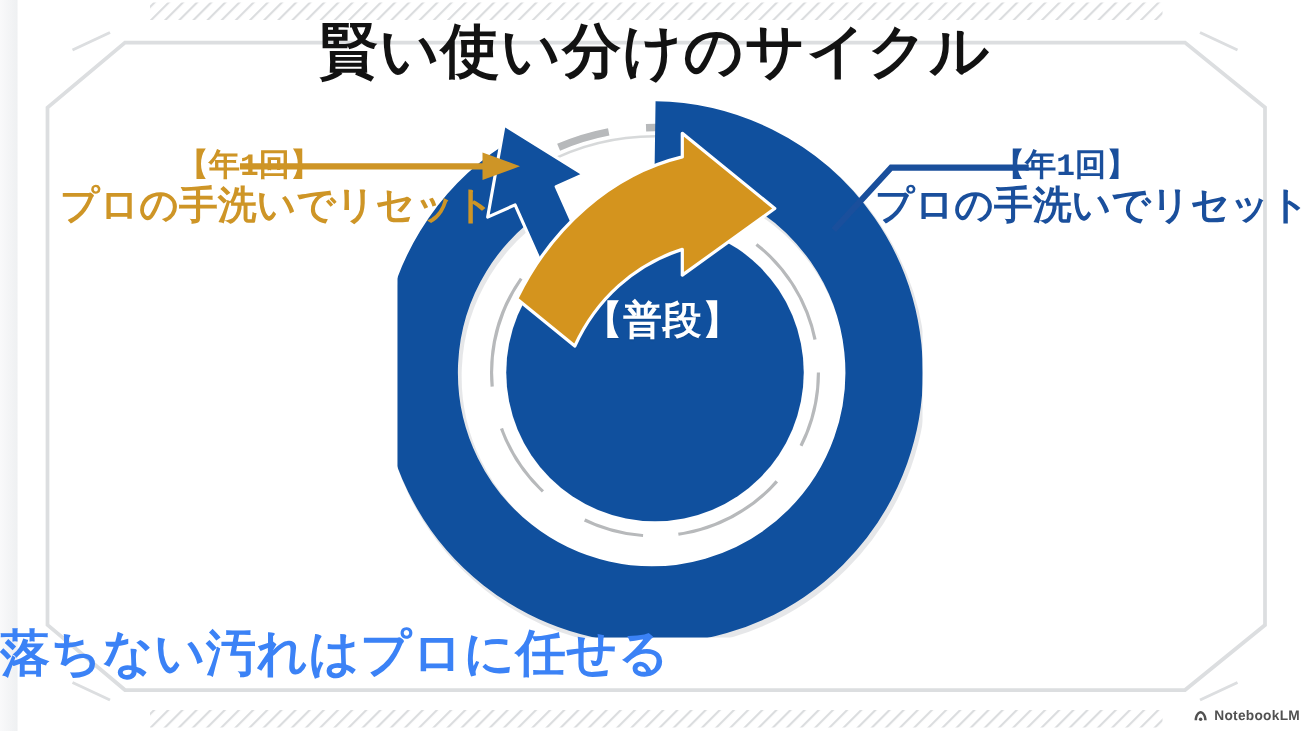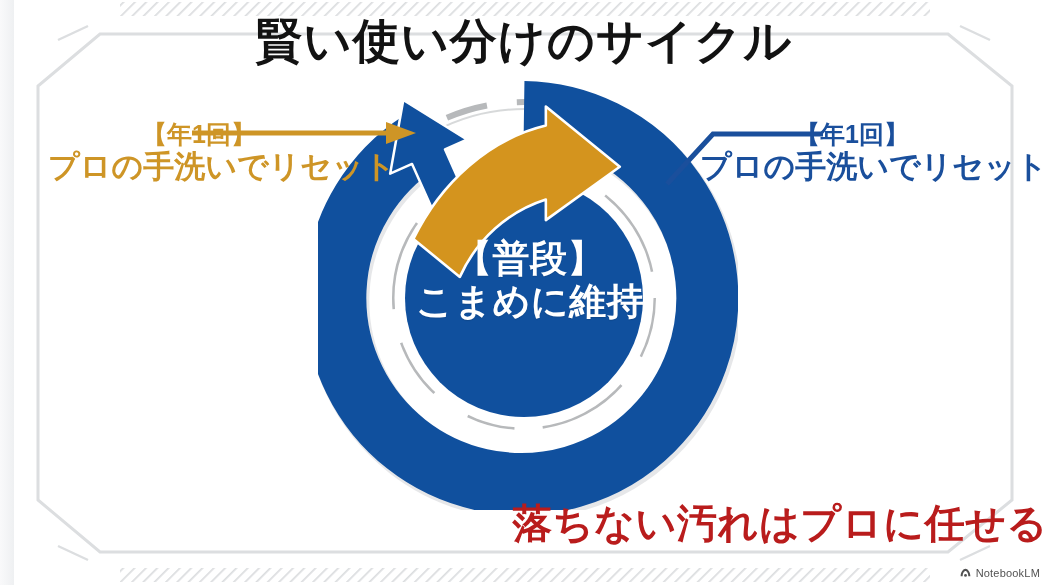--- a/index.html
+++ b/index.html
@@ -33,57 +33,58 @@
     font-weight:bold;
     color:#121212;
     letter-spacing:1px;
     white-space:nowrap;
   }
 
   
   .caption{
     position:absolute;
     left:0;right:0;top:502px;
-    text-align:right;
+    text-align:left;
     font-size:40px;
     line-height:1.05;
     font-weight:bold;
-    color:#b91c1c;
+    color:#3b82f6;
     letter-spacing:0.5px;
     white-space:nowrap;
   }
 
   
   .diagram-svg{
     position:absolute;
     left:318px;top:80px;
     width:420px;height:430px;
   }
 
   
   .center-text{
     position:absolute;
     left:405px;top:238px;
     width:250px;
     text-align:center;
     color:#ffffff;
     font-weight:bold;
-    font-size:37px;
+    font-size:31px;
     line-height:1.16;
     letter-spacing:0.5px;
     text-shadow:0 1px 1px rgba(0,0,0,0.12);
   }
   .center-text div{white-space:nowrap;}
 
   
   .ann{
     position:absolute;
     font-weight:bold;
     line-height:1.14;
     white-space:nowrap;
+    font-family:Liberation Mono, monospace;
   }
   .ann .l1{font-size:25px;}
   .ann .l2{font-size:31px;}
 
   .ann-left{
     left:48px;top:120px;
     color:#CE9526;
     text-align:left;
   }
   .ann-left .l1{padding-left:94px;}
@@ -104,20 +105,21 @@
   .leader-right{left:665px;top:118px;width:160px;height:70px;}
 
   
   .watermark{
     position:absolute;
     right:8px;bottom:6px;
     display:flex;align-items:center;gap:4px;
     color:#2b2b2b;
     font-size:11px;
     opacity:0.82;
+    font-weight:bold;
   }
   .watermark .wm-label{letter-spacing:0.2px;}
 </style>
 </head>
 <body>
 
 <div id="stage">
 
   <svg class="frame-svg" viewBox="0 0 1048 585">
     <defs>
@@ -188,21 +190,20 @@
                L 300 66
                L 214 128
                L 214 104
                C 170 118 134 150 114 194
                Z" fill="#D4941E" stroke="#ffffff" stroke-width="3" stroke-linejoin="round" transform="translate(18,18) scale(0.86) translate(30,14)"></path>
     </g>
   </svg>
 
   <div class="center-text">
     <div>【普段】</div>
-    <div>こまめに維持</div>
   </div>
 
   <svg class="leader leader-left" viewBox="0 0 230 34">
     <line x1="2" y1="15" x2="200" y2="15" stroke="#CE9526" stroke-width="5"></line>
     <path d="M 196 4 L 226 15 L 196 26 Z" fill="#CE9526"></path>
   </svg>
   <div class="ann ann-left">
     <div class="l1">【年1回】</div>
     <div class="l2">プロの手洗いでリセット</div>
   </div>

